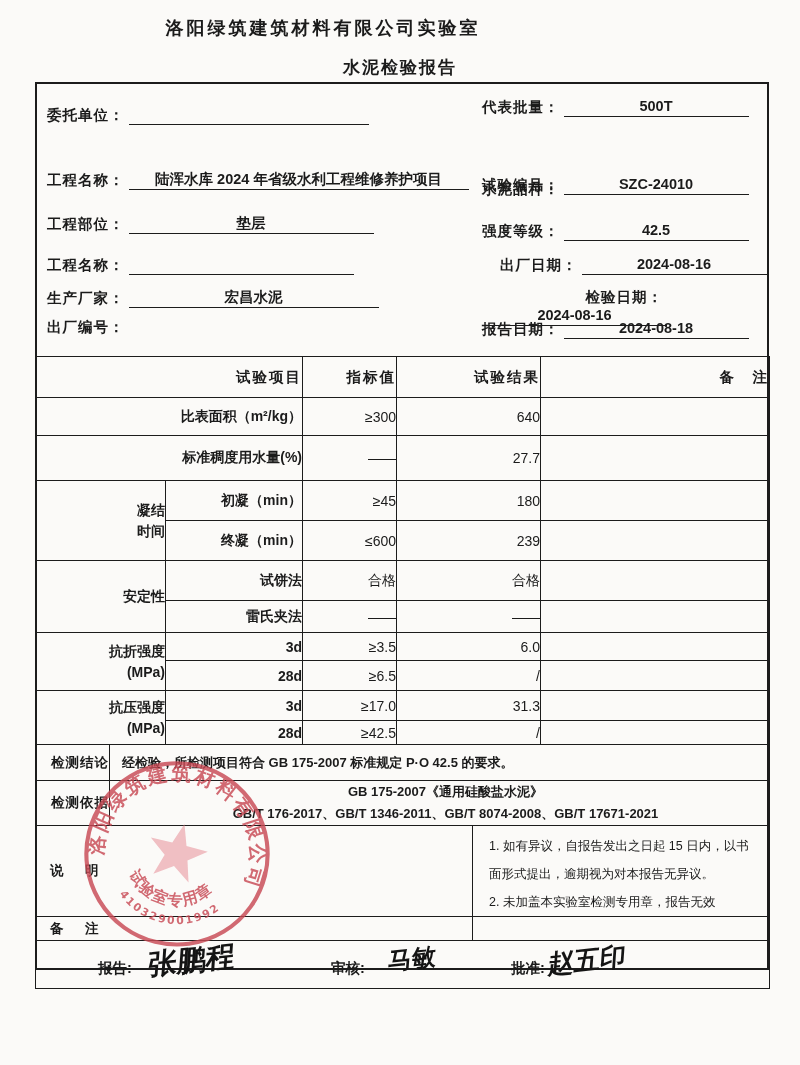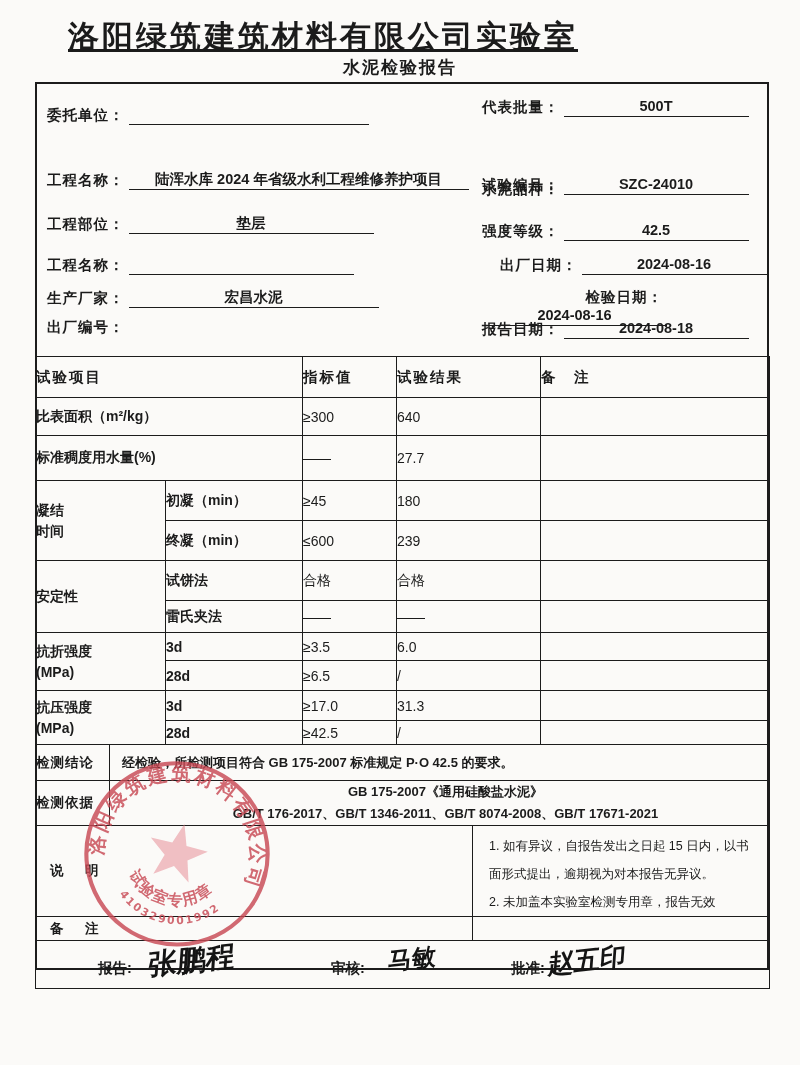--- a/index.html
+++ b/index.html
@@ -6,40 +6,40 @@
   body{
     width:800px;height:1065px;
     background:#fbfaf8;
     font-family:"Liberation Sans","DejaVu Sans",sans-serif;
     color:#1b1b1b;
     position:relative;
     overflow:hidden;
   }
   .page-title{
     position:absolute;top:16px;left:0;width:646px;
-    text-align:center;font-size:31px;font-weight:bold;letter-spacing:3px;text-decoration:underline;
+    text-align:center;font-size:18px;font-weight:bold;letter-spacing:3px;
   }
   .page-subtitle{
     position:absolute;top:56px;left:0;width:800px;
     text-align:center;font-size:17px;font-weight:bold;letter-spacing:2px;
   }
   .fbox{
     position:absolute;left:35px;top:82px;width:730px;height:884px;
     border:2px solid #1c1c1c;background:transparent;
   }
   .field{position:absolute;display:flex;align-items:flex-end;white-space:nowrap;}
   .flabel{font-size:14.5px;font-weight:bold;letter-spacing:1px;padding-right:4px;}
   .fline{
     display:inline-block;border-bottom:1.6px solid #1c1c1c;
     text-align:center;font-size:14.5px;font-weight:bold;min-height:18px;
   }
   table{border-collapse:collapse;table-layout:fixed;position:absolute;left:-2px;}
   td,th{
     border:1.6px solid #1c1c1c;
-    font-size:14px;text-align:left;vertical-align:middle;padding:0;
+    font-size:14px;text-align:right;vertical-align:middle;padding:0;
     overflow:hidden;
   }
   th{font-size:14.5px;font-weight:bold;letter-spacing:2px;}
   .main-table{top:272px;width:734px;}
   .grp{font-weight:bold;line-height:1.5;}
   .itemcell{font-weight:bold;}
   .btable{top:660px;width:734px;}
   .blabel{font-size:13.5px;font-weight:bold;letter-spacing:1px;}
   .btext{text-align:left;padding-left:12px;font-size:13px;font-weight:bold;}
   .basis-line{line-height:22px;text-align:center;}

